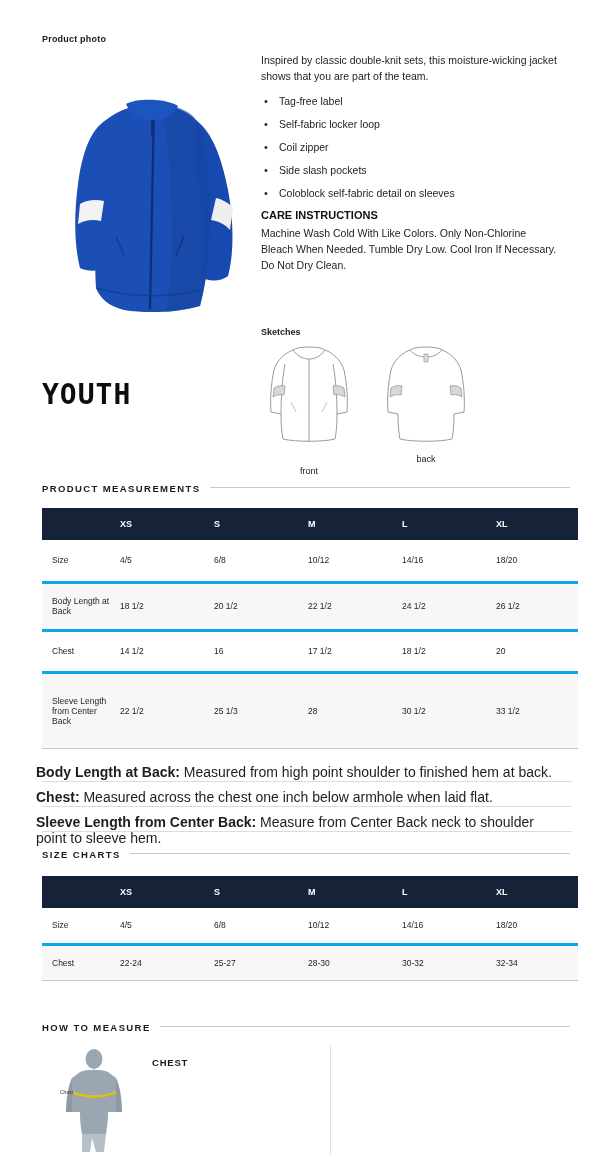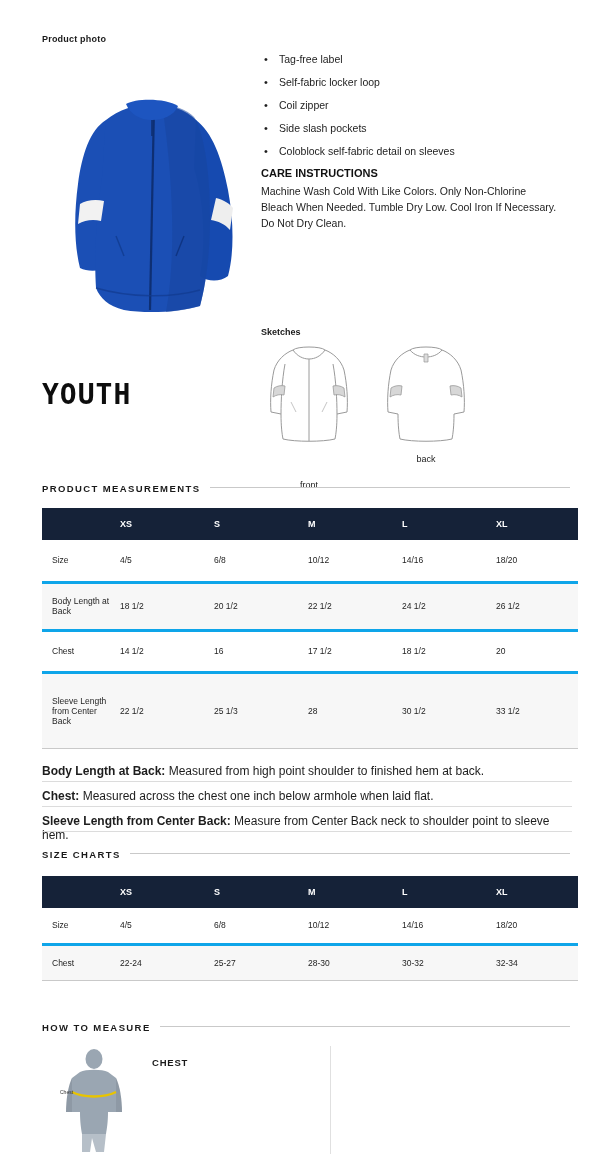--- a/index.html
+++ b/index.html
@@ -106,21 +106,21 @@
     width: 92px;
     height: 105px;
   }
   .sketch-cap {
     position: absolute;
     font-size: 9px;
     color: #1a1a1a;
     text-align: center;
     width: 92px;
   }
-  .sketch-cap.front { left: 263px; top: 480px; }
+  .sketch-cap.front { left: 263px; top: 466px; }
   .sketch-cap.back  { left: 380px; top: 454px; }
 
   
   .youth-mark {
     position: absolute;
     left: 42px;
     top: 378px;
     font-family: "DejaVu Sans Mono", monospace;
     font-weight: bold;
     font-size: 28px;
@@ -170,23 +170,23 @@
   table.measure tbody tr:last-child td {
     border-bottom: 1px solid #c9c9c9;
   }
   td.rowlabel {
     line-height: 10px;
   }
 
   
   .note {
     position: absolute;
-    font-size: 12px;
-    color: #1d1d1d;
-    left: 42px;
+    font-size: 14px;
+    color: #1d1d1d;
+    left: 36px;
     width: 530px;
   }
   .note b { font-weight: bold; }
   .note-rule {
     position: absolute;
     left: 42px;
     height: 1px;
     background: #dcdcdc;
   }
 
@@ -253,20 +253,21 @@
       <path d="M108 62 L108 78" stroke="#0e2f73" stroke-width="1.6" fill="none"></path>
 
       <path d="M72 178 L80 198" stroke="#133f95" stroke-width="1.4" fill="none"></path>
       <path d="M140 178 L132 198" stroke="#0f3583" stroke-width="1.4" fill="none"></path>
 
       <path d="M52 230 C86 240 128 240 156 232" stroke="#113a8e" stroke-width="1.6" fill="none" opacity="0.7"></path>
     </svg>
   </div>
 
   <div class="desc-block">
+    <p class="desc-intro">Inspired by classic double-knit sets, this moisture-wicking jacket shows that you are part of the team.</p>
     <ul class="feature-list">
       <li>Tag-free label</li>
       <li>Self-fabric locker loop</li>
       <li>Coil zipper</li>
       <li>Side slash pockets</li>
       <li>Coloblock self-fabric detail on sleeves</li>
     </ul>
     <div class="care-title">CARE INSTRUCTIONS</div>
     <p class="care-text">Machine Wash Cold With Like Colors. Only Non-Chlorine Bleach When Needed. Tumble Dry Low. Cool Iron If Necessary. Do Not Dry Clean.</p>
   </div>

